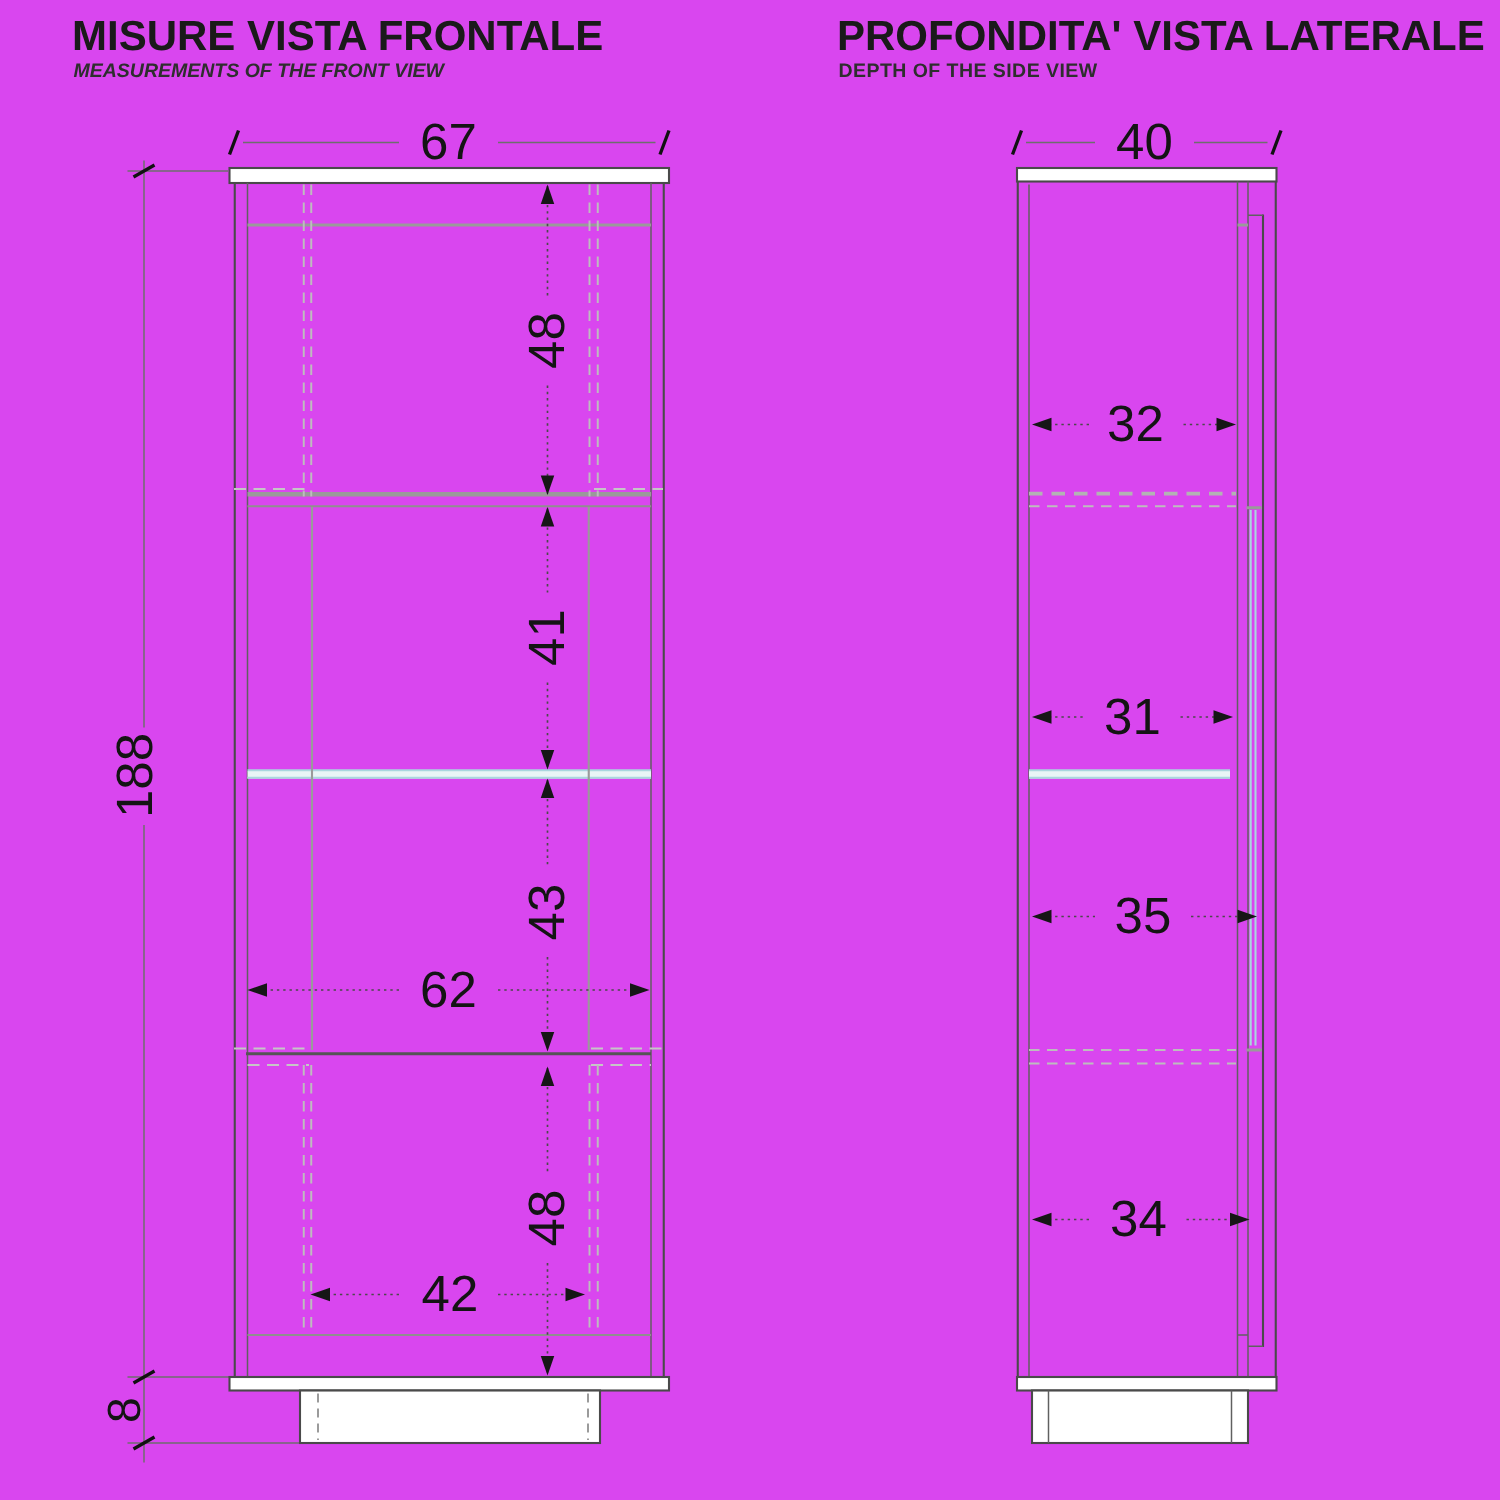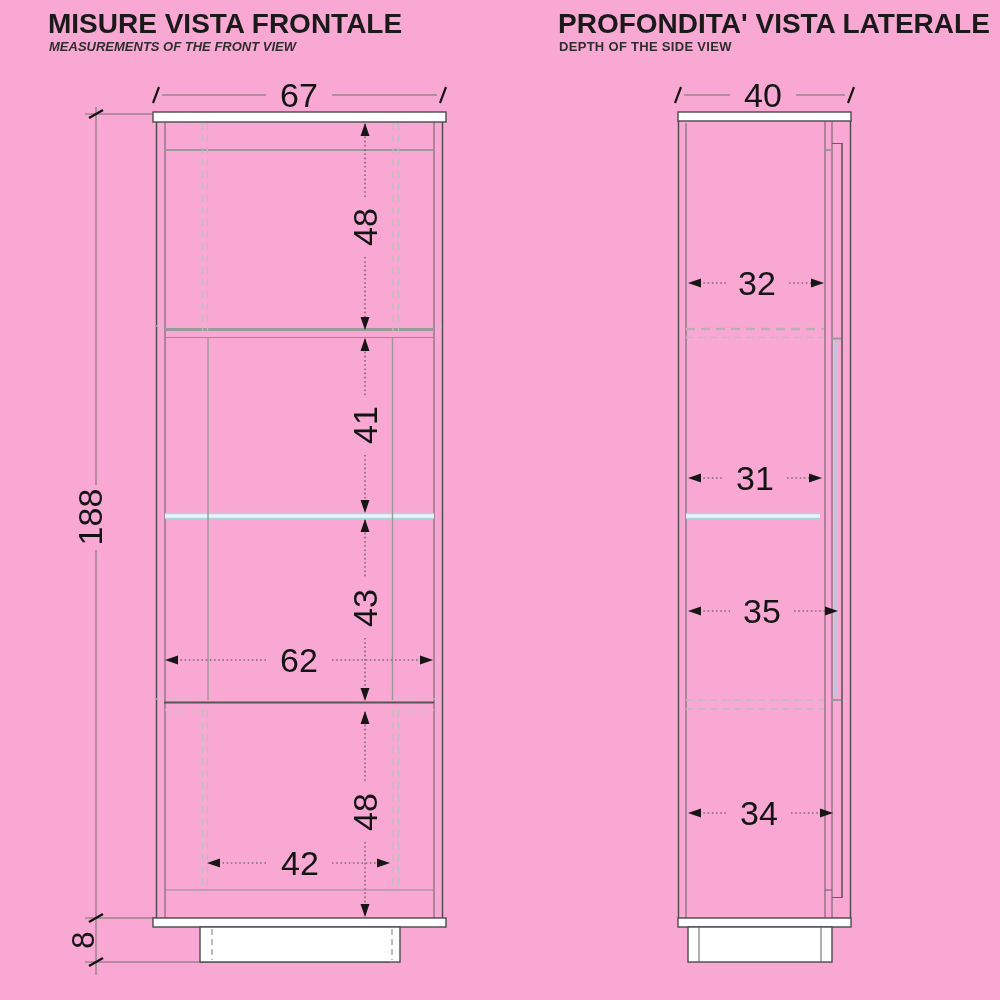--- a/index.html
+++ b/index.html
@@ -1,16 +1,16 @@
 <!DOCTYPE html>
 <html><head>
 <meta charset="utf-8">
 <style>
   html,body{margin:0;padding:0;background:#ffffff;}
-  .canvas{position:relative;width:1000px;height:1000px;background:#f9a8d4;overflow:hidden;
+  .canvas{position:relative;width:1000px;height:1000px;background:#d946ef;overflow:hidden;
           font-family:"Liberation Sans", sans-serif;}
   svg{display:block;}
   svg text{font-family:"Liberation Sans", sans-serif;}
   .title{font-size:28px;font-weight:700;fill:#1a1a1a;letter-spacing:0px;}
   .sub{font-size:13px;font-weight:700;fill:#2e2e2e;}
   .sub.it{font-style:italic;}
   .dimtxt{font-size:34px;font-weight:400;fill:#141414;}
   .dimtxt.small{font-size:31px;}
   .ln{stroke:#4a4a4a;stroke-width:1.4;fill:none;}
   .lnthin{stroke:#606060;stroke-width:1;fill:none;}

